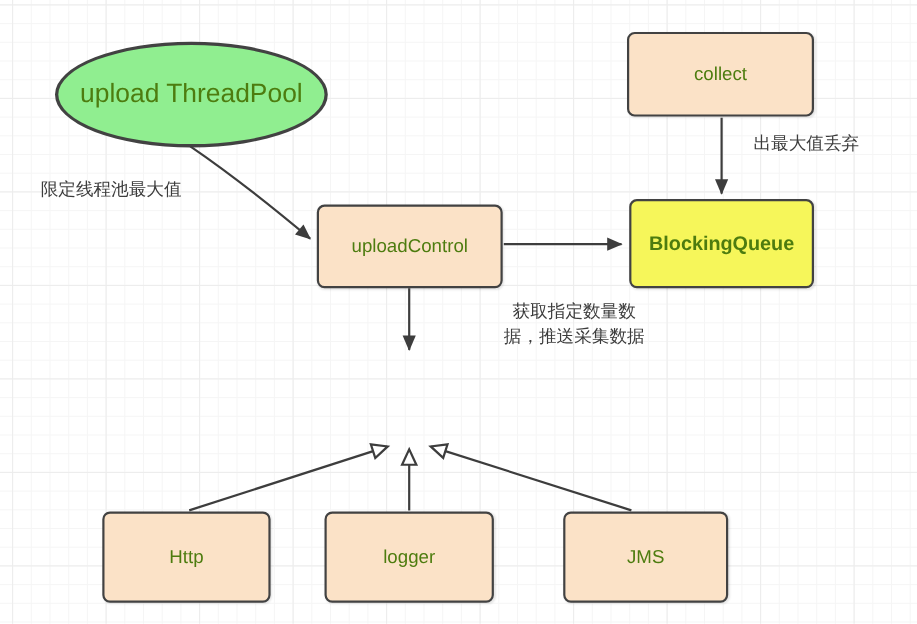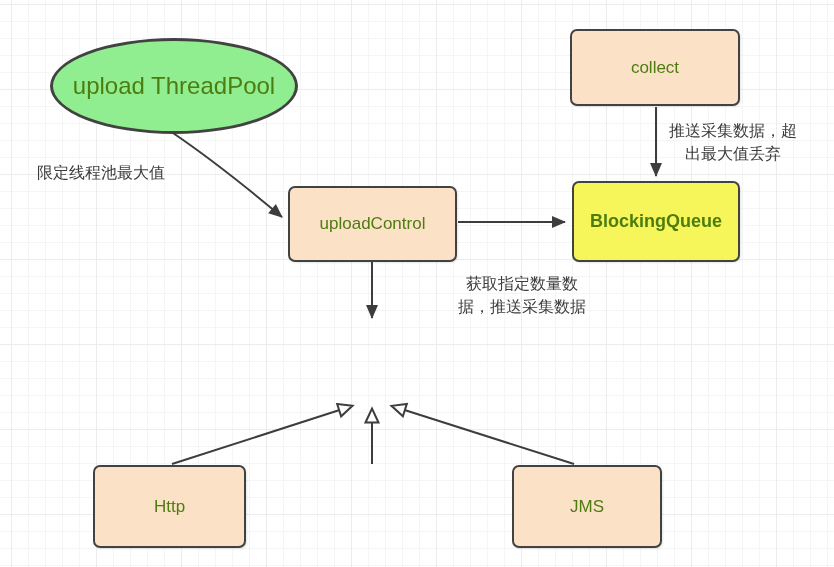--- a/index.html
+++ b/index.html
@@ -114,31 +114,33 @@
 
   <div class="node queue" style="left:572px; top:181px; width:168px; height:81px;">
     <span>BlockingQueue</span>
   </div>
 
 
   <div class="node rect" style="left:93px; top:465px; width:153px; height:83px;">
     <span>Http</span>
   </div>
 
+  <div class="node rect" style="left:295px; top:465px; width:154px; height:83px;">
+    <span>logger</span>
+  </div>
 
   <div class="node rect" style="left:512px; top:465px; width:150px; height:83px;">
     <span>JMS</span>
   </div>
 
   <div class="annotation left-align" style="left:37px; top:161px;">
     <span>限定线程池最大值</span>
   </div>
 
   <div class="annotation" style="left:653px; top:119px; width:160px;">
-    <span>推送采集数据，超</span>
     <span>出最大值丢弃</span>
   </div>
 
   <div class="annotation" style="left:442px; top:272px; width:160px;">
     <span>获取指定数量数</span>
     <span>据，推送采集数据</span>
   </div>
 
 </div>
 

